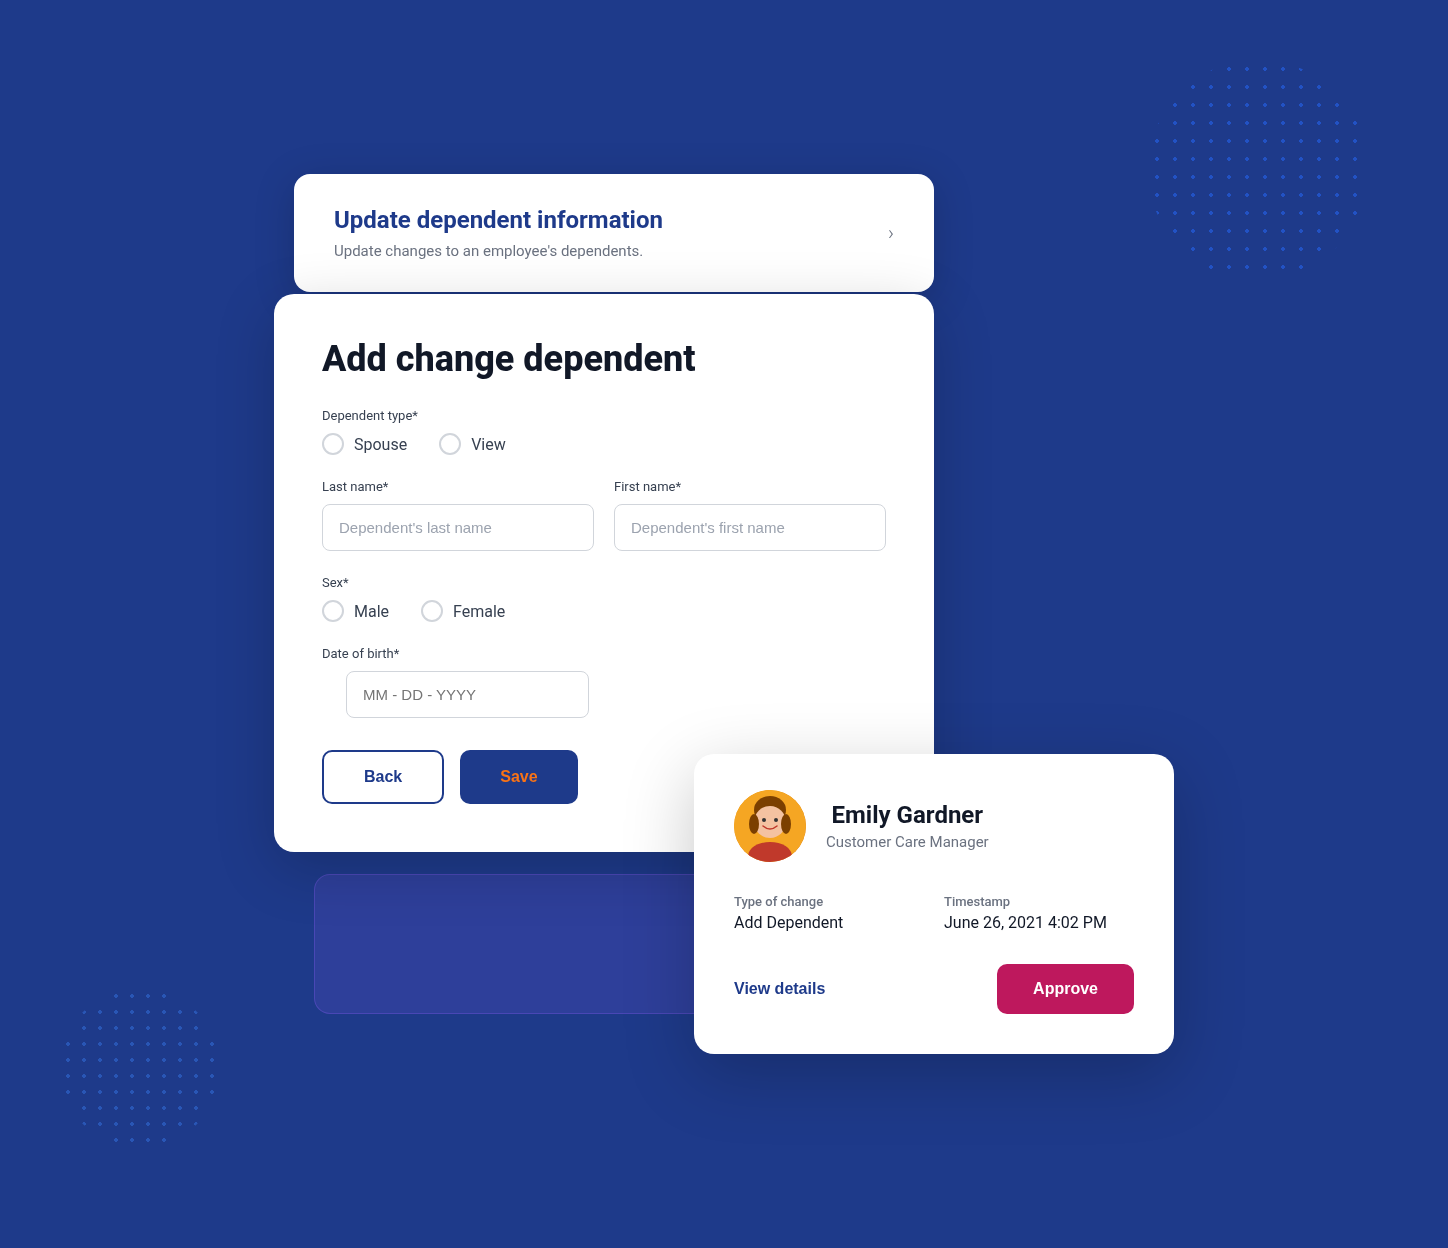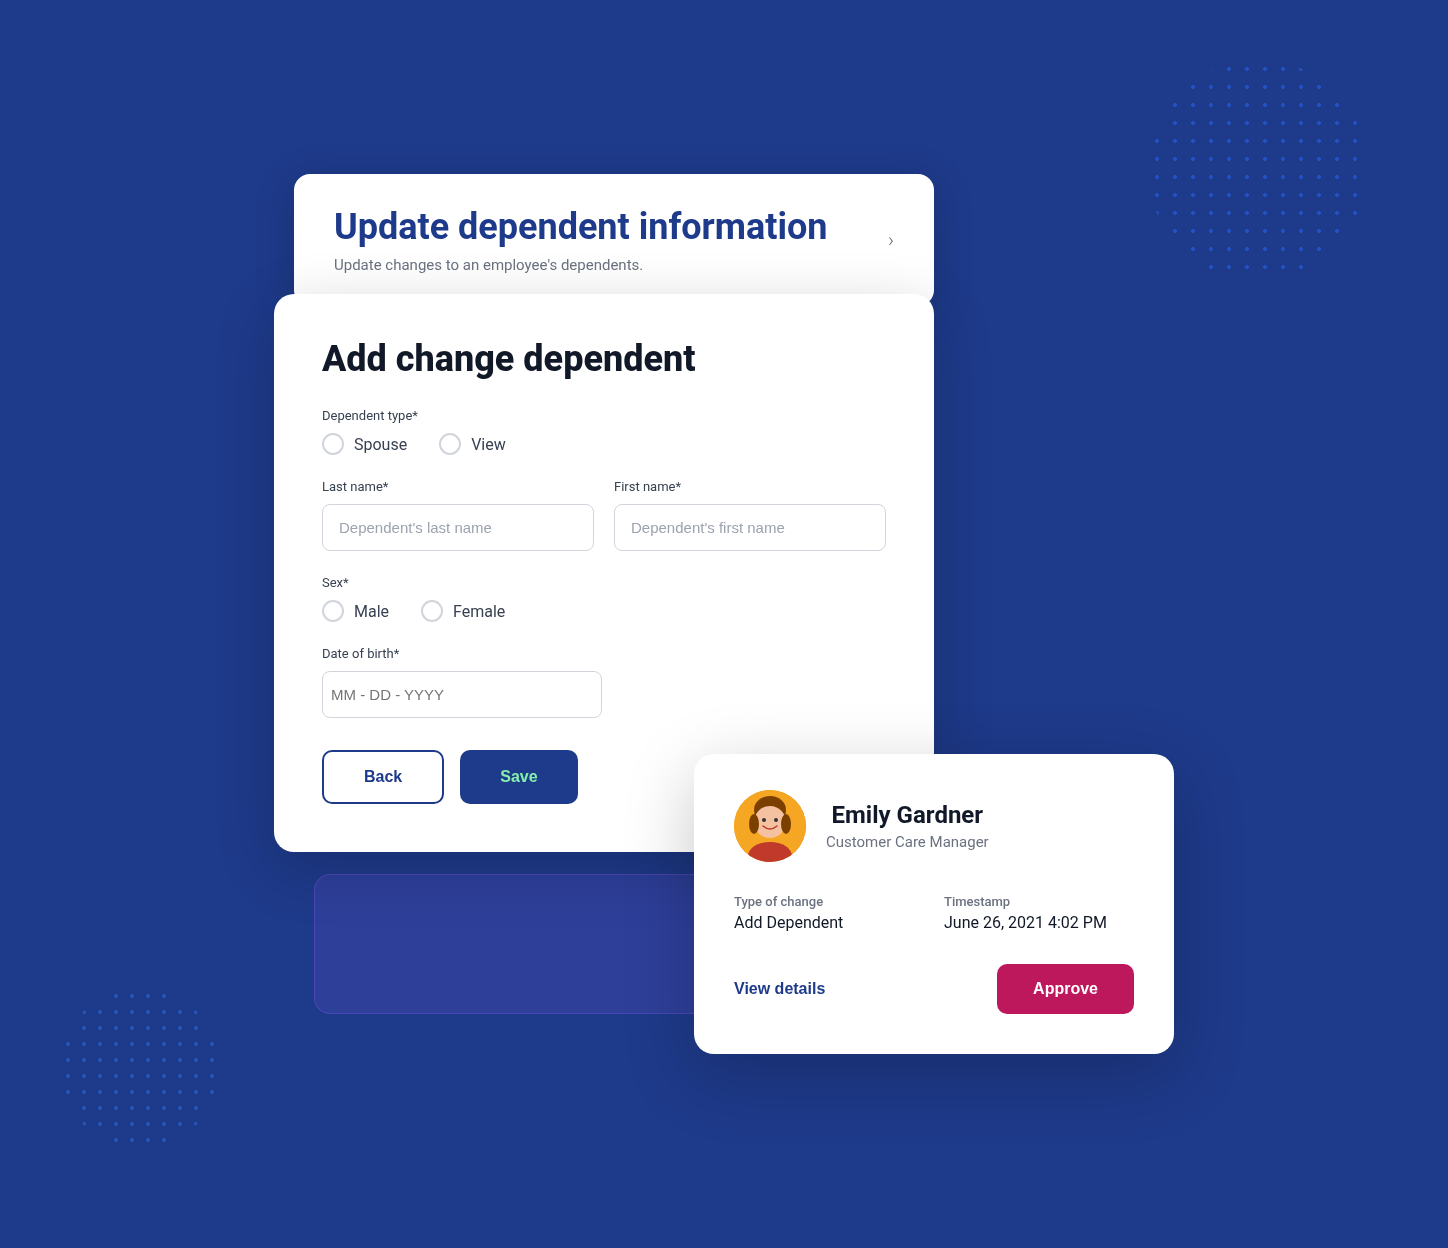--- a/index.html
+++ b/index.html
@@ -58,21 +58,21 @@
       box-shadow: 0 8px 40px rgba(0,0,0,0.18);
       display: flex;
       align-items: center;
       justify-content: space-between;
       z-index: 1;
     }
 
     .card-update-content {}
 
     .card-update-title {
-      font-size: 36px;
+      font-size: 24px;
       font-weight: 700;
       color: #1e3a8a;
       margin-bottom: 8px;
     }
 
     .card-update-subtitle {
       font-size: 15px;
       color: #6b7280;
     }
 
@@ -153,28 +153,29 @@
       color: #9ca3af;
       outline: none;
       background: white;
     }
 
     .form-input::placeholder {
       color: #9ca3af;
     }
 
     .date-input {
-      width: 280px;
-      padding: 14px 8px;
+      width: 243px;
+      padding: 14px 16px;
       border: 1.5px solid #d1d5db;
       border-radius: 8px;
       font-size: 15px;
       color: #9ca3af;
       outline: none;
       background: white;
+      margin-left: 24px;
     }
 
     .button-row {
       display: flex;
       gap: 16px;
       margin-top: 32px;
     }
 
     .btn-back {
       padding: 16px 40px;
@@ -185,21 +186,21 @@
       font-size: 16px;
       font-weight: 600;
       cursor: pointer;
     }
 
     .btn-save {
       padding: 16px 40px;
       border: none;
       border-radius: 10px;
       background: #1e3a8a;
-      color: #86efac;
+      color: #f97316;
       font-size: 16px;
       font-weight: 600;
       cursor: pointer;
     }
 
     
     .card-approval {
       position: absolute;
       bottom: 20px;
       right: 0;

